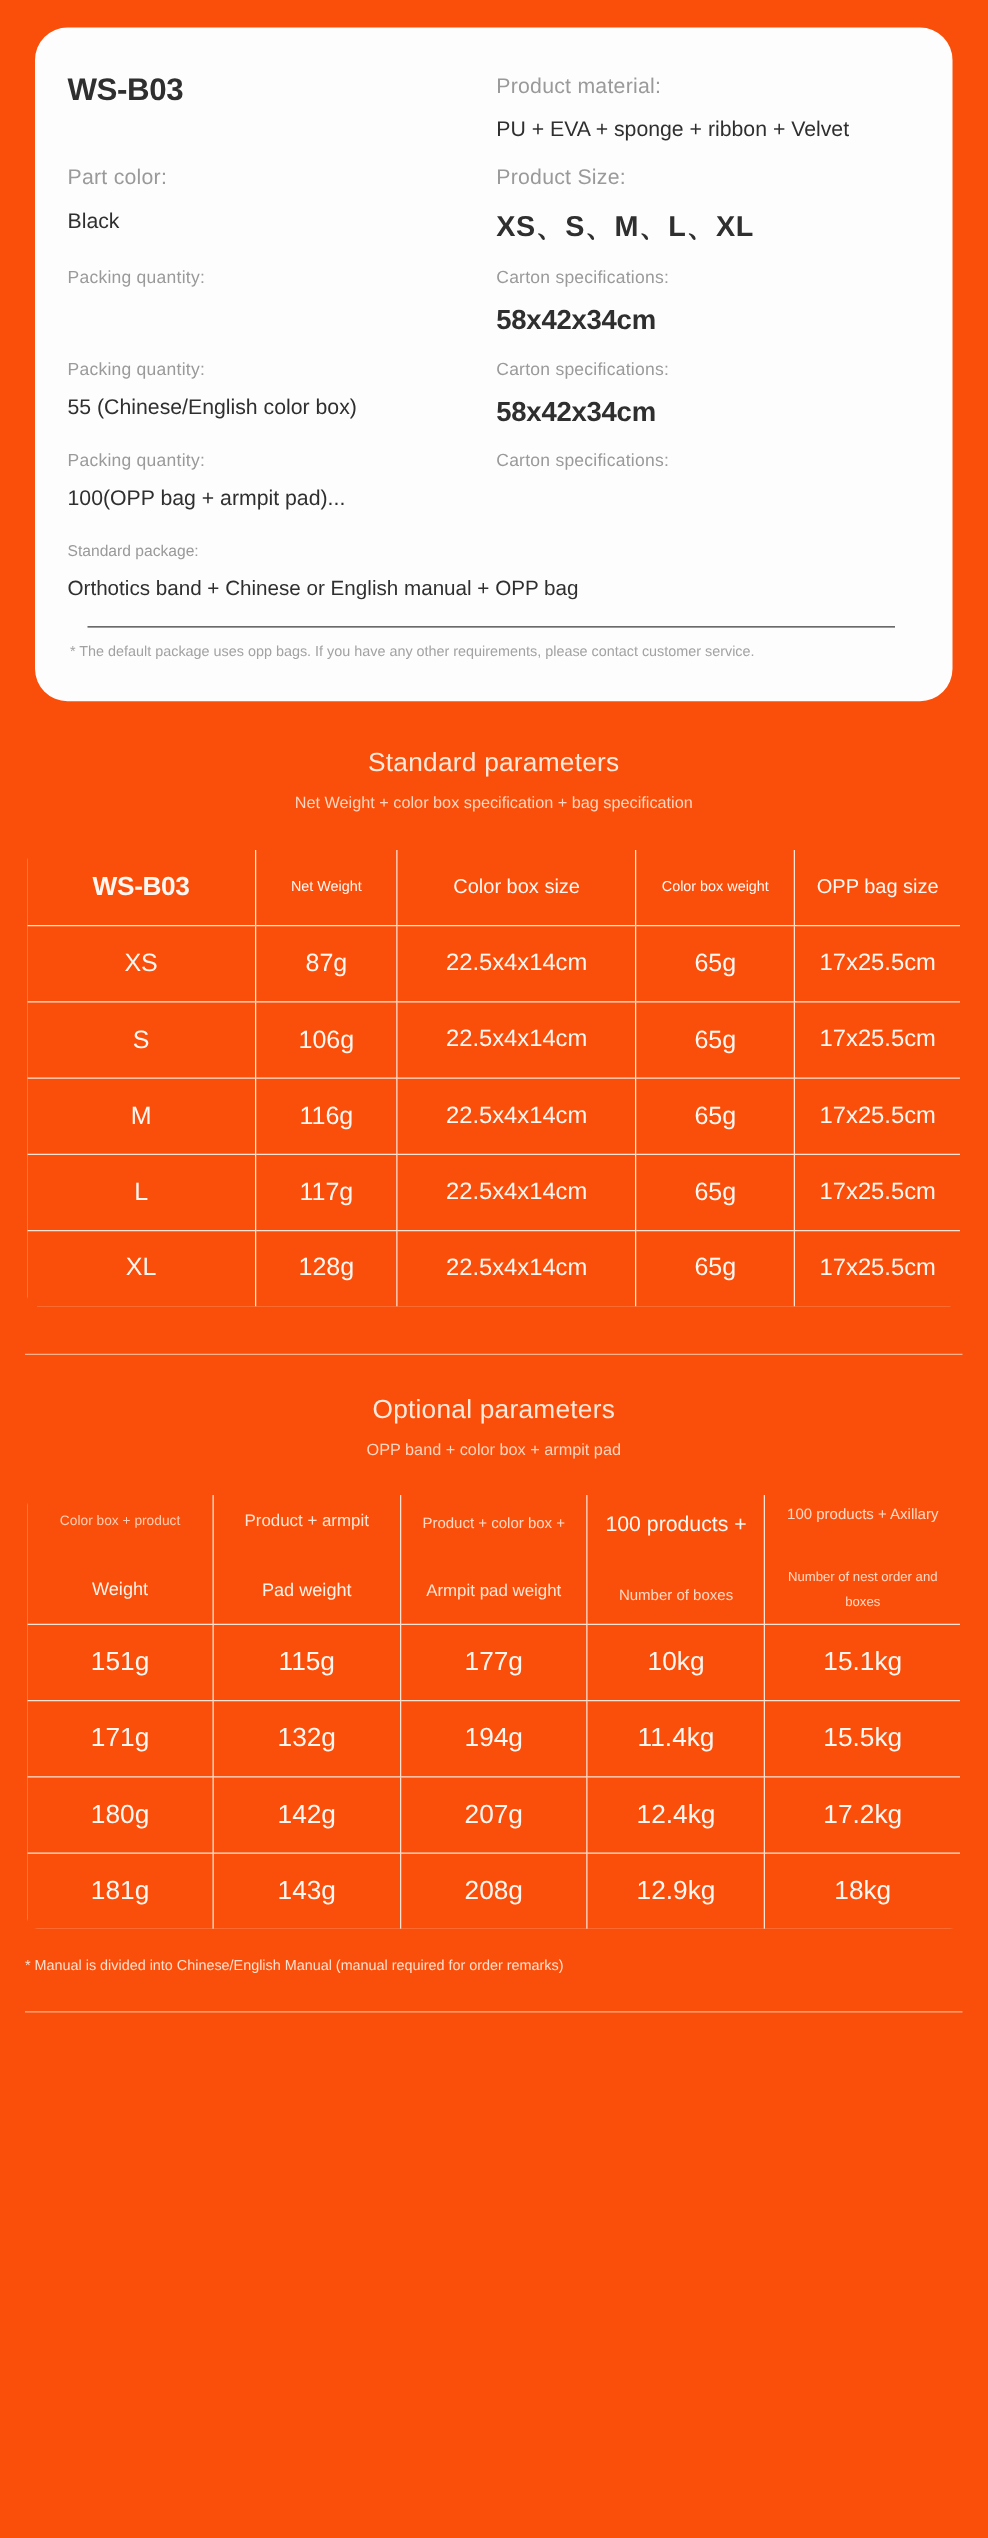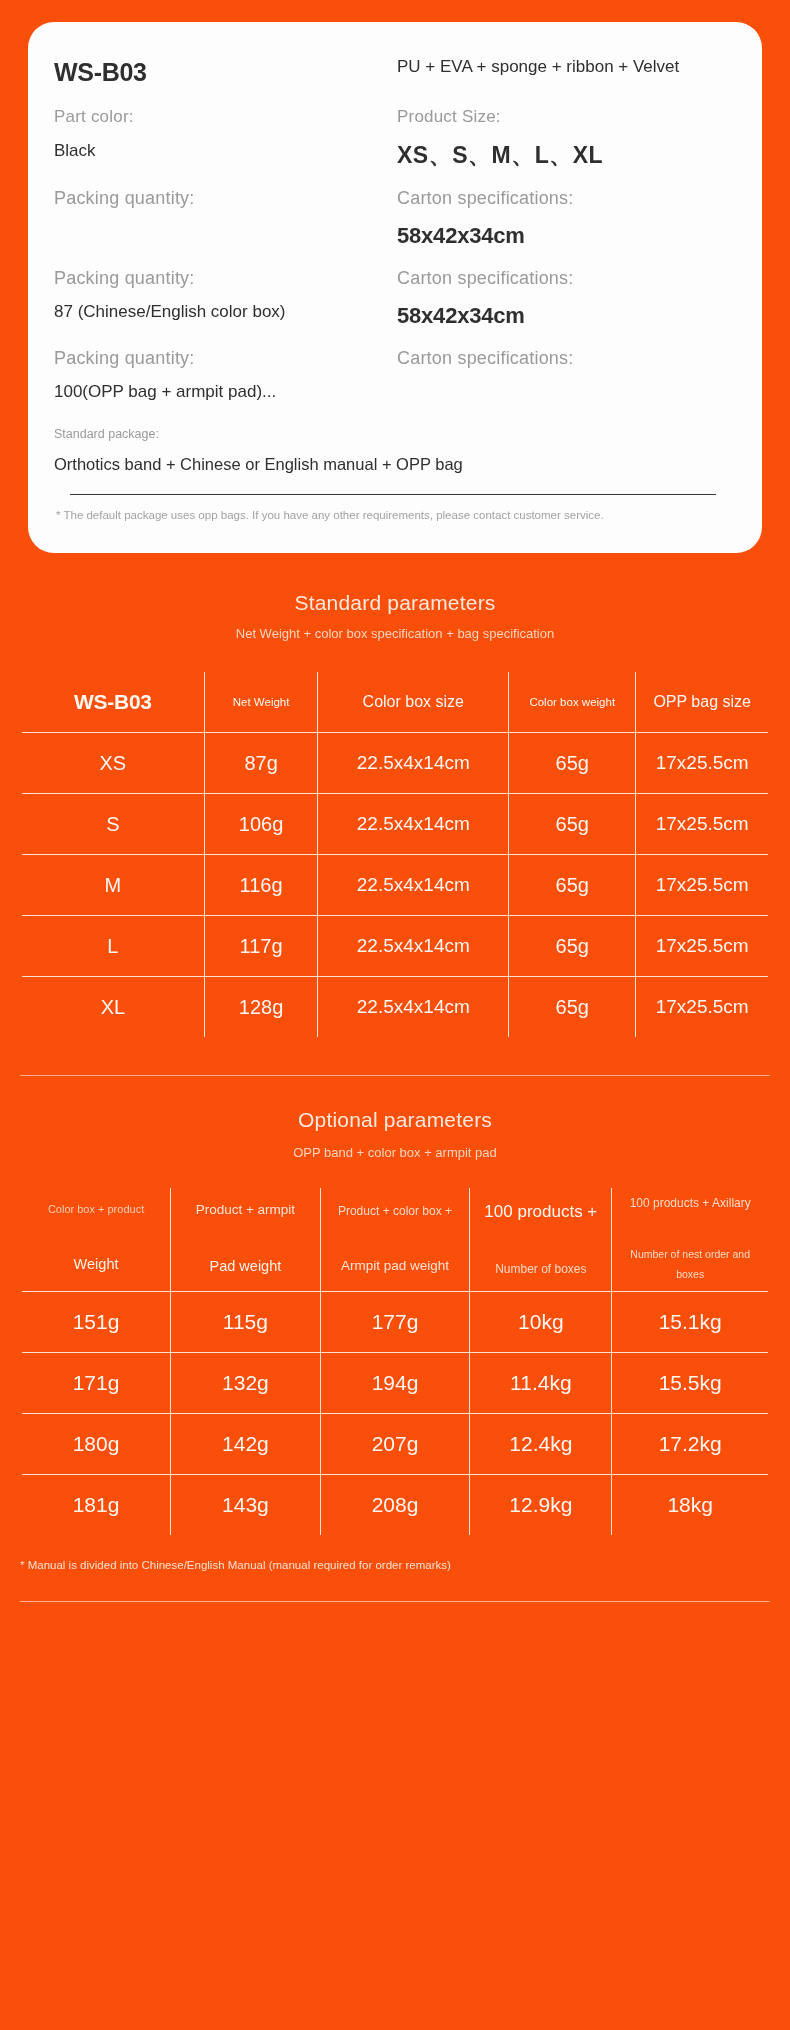--- a/index.html
+++ b/index.html
@@ -37,21 +37,21 @@
   .spec-cell.pad-more { padding-bottom: 14px; }
 
   .spec-label {
     color: #9a9a9a;
     font-size: 17px;
     line-height: 1.5;
     padding-bottom: 11px;
     letter-spacing: .2px;
   }
   .spec-label.sm {
-    font-size: 18px;
+    font-size: 14px;
     padding-bottom: 9px;
   }
 
   .spec-value {
     color: #2f2f2f;
     font-size: 17px;
     line-height: 1.35;
   }
   .spec-value.big-bold {
     font-size: 25px;
@@ -193,20 +193,21 @@
 <body>
 
 <div class="info-card">
 
   <div class="spec-grid">
 
     <div class="spec-cell pad-more">
       <div class="spec-value big-bold">WS-B03</div>
     </div>
     <div class="spec-cell pad-more">
+      <div class="spec-label">Product material:</div>
       <div class="spec-value">PU + EVA + sponge + ribbon + Velvet</div>
     </div>
 
     <div class="spec-cell pad-more">
       <div class="spec-label">Part color:</div>
       <div class="spec-value">Black</div>
     </div>
     <div class="spec-cell pad-more">
       <div class="spec-label">Product Size:</div>
       <div class="spec-value sizes">XS、S、M、L、XL</div>
@@ -215,21 +216,21 @@
     <div class="spec-cell pad-more">
       <div class="spec-label sm">Packing quantity:</div>
     </div>
     <div class="spec-cell pad-more">
       <div class="spec-label sm">Carton specifications:</div>
       <div class="spec-value carton">58x42x34cm</div>
     </div>
 
     <div class="spec-cell pad-more">
       <div class="spec-label sm">Packing quantity:</div>
-      <div class="spec-value">87 (Chinese/English color box)</div>
+      <div class="spec-value">55 (Chinese/English color box)</div>
     </div>
     <div class="spec-cell pad-more">
       <div class="spec-label sm">Carton specifications:</div>
       <div class="spec-value carton">58x42x34cm</div>
     </div>
 
     <div class="spec-cell pad-more">
       <div class="spec-label sm">Packing quantity:</div>
       <div class="spec-value">100(OPP bag + armpit pad)...</div>
     </div>

